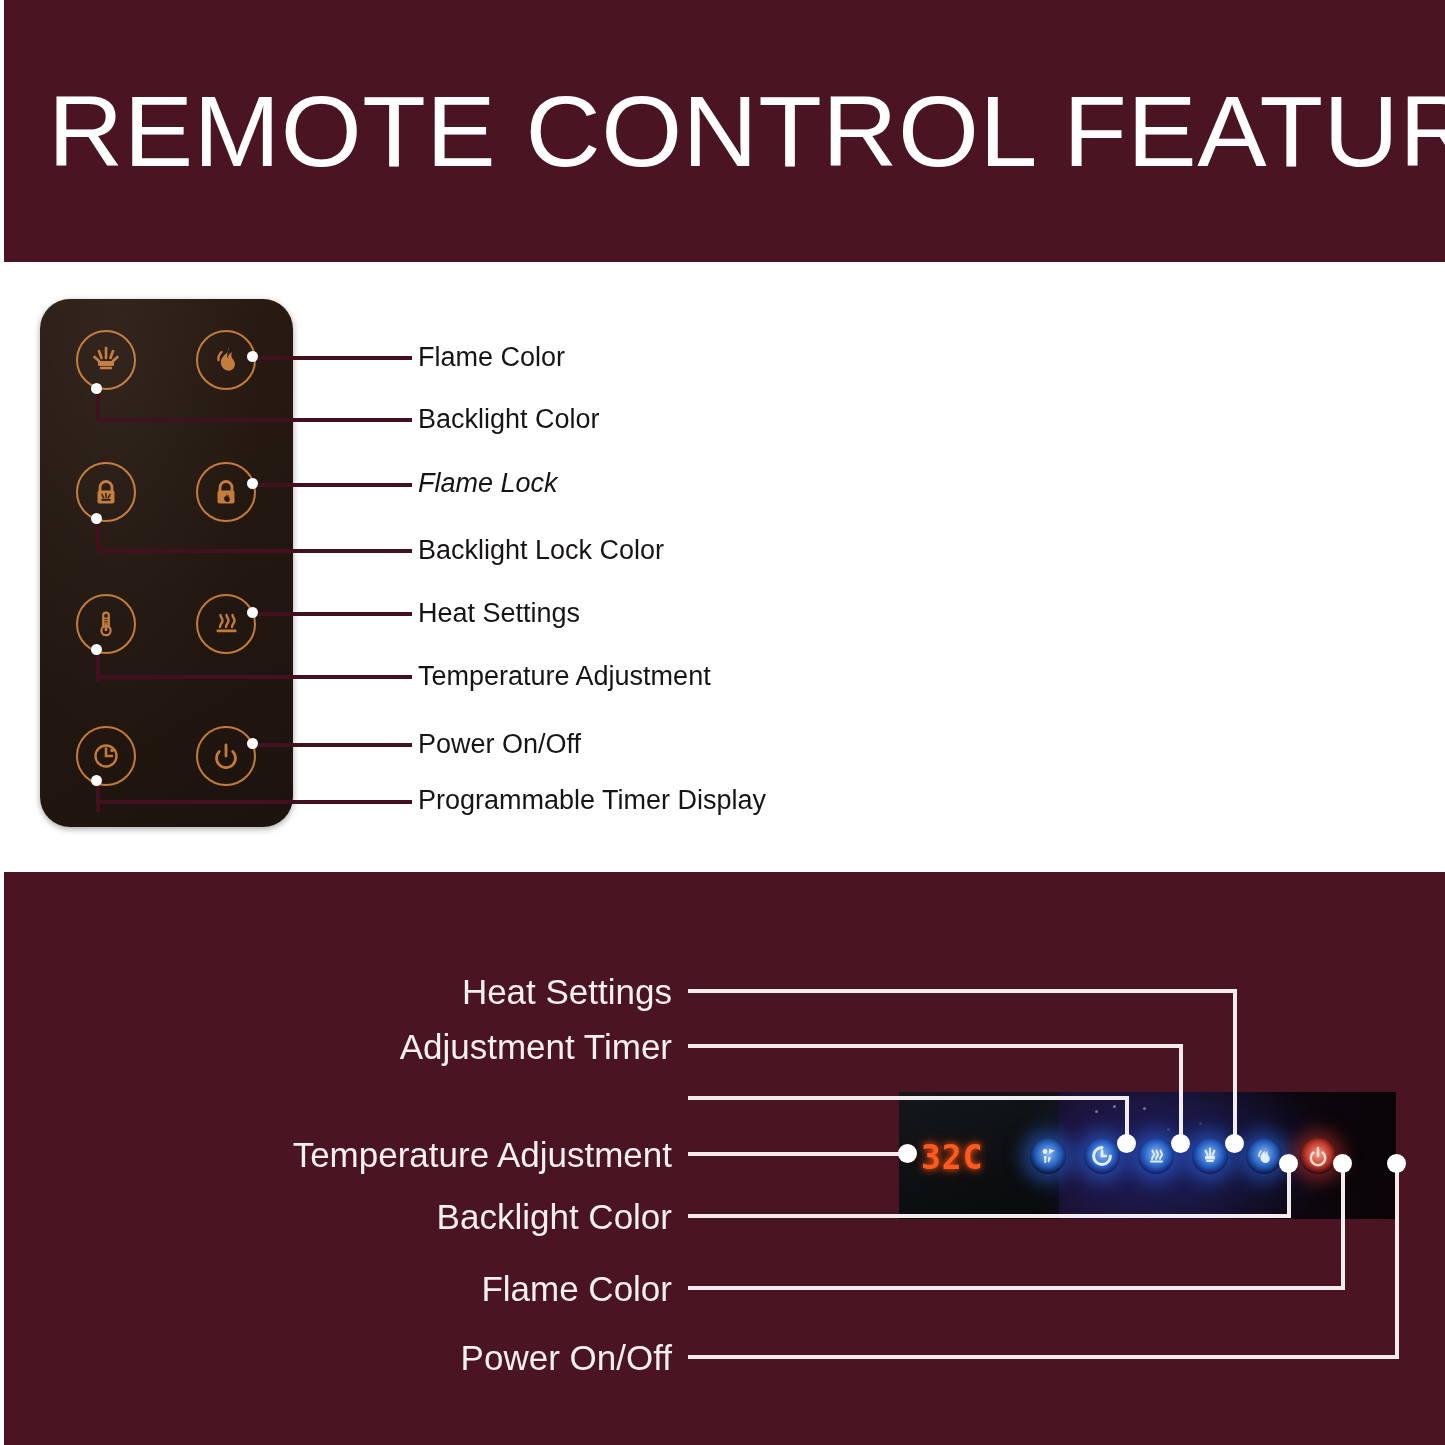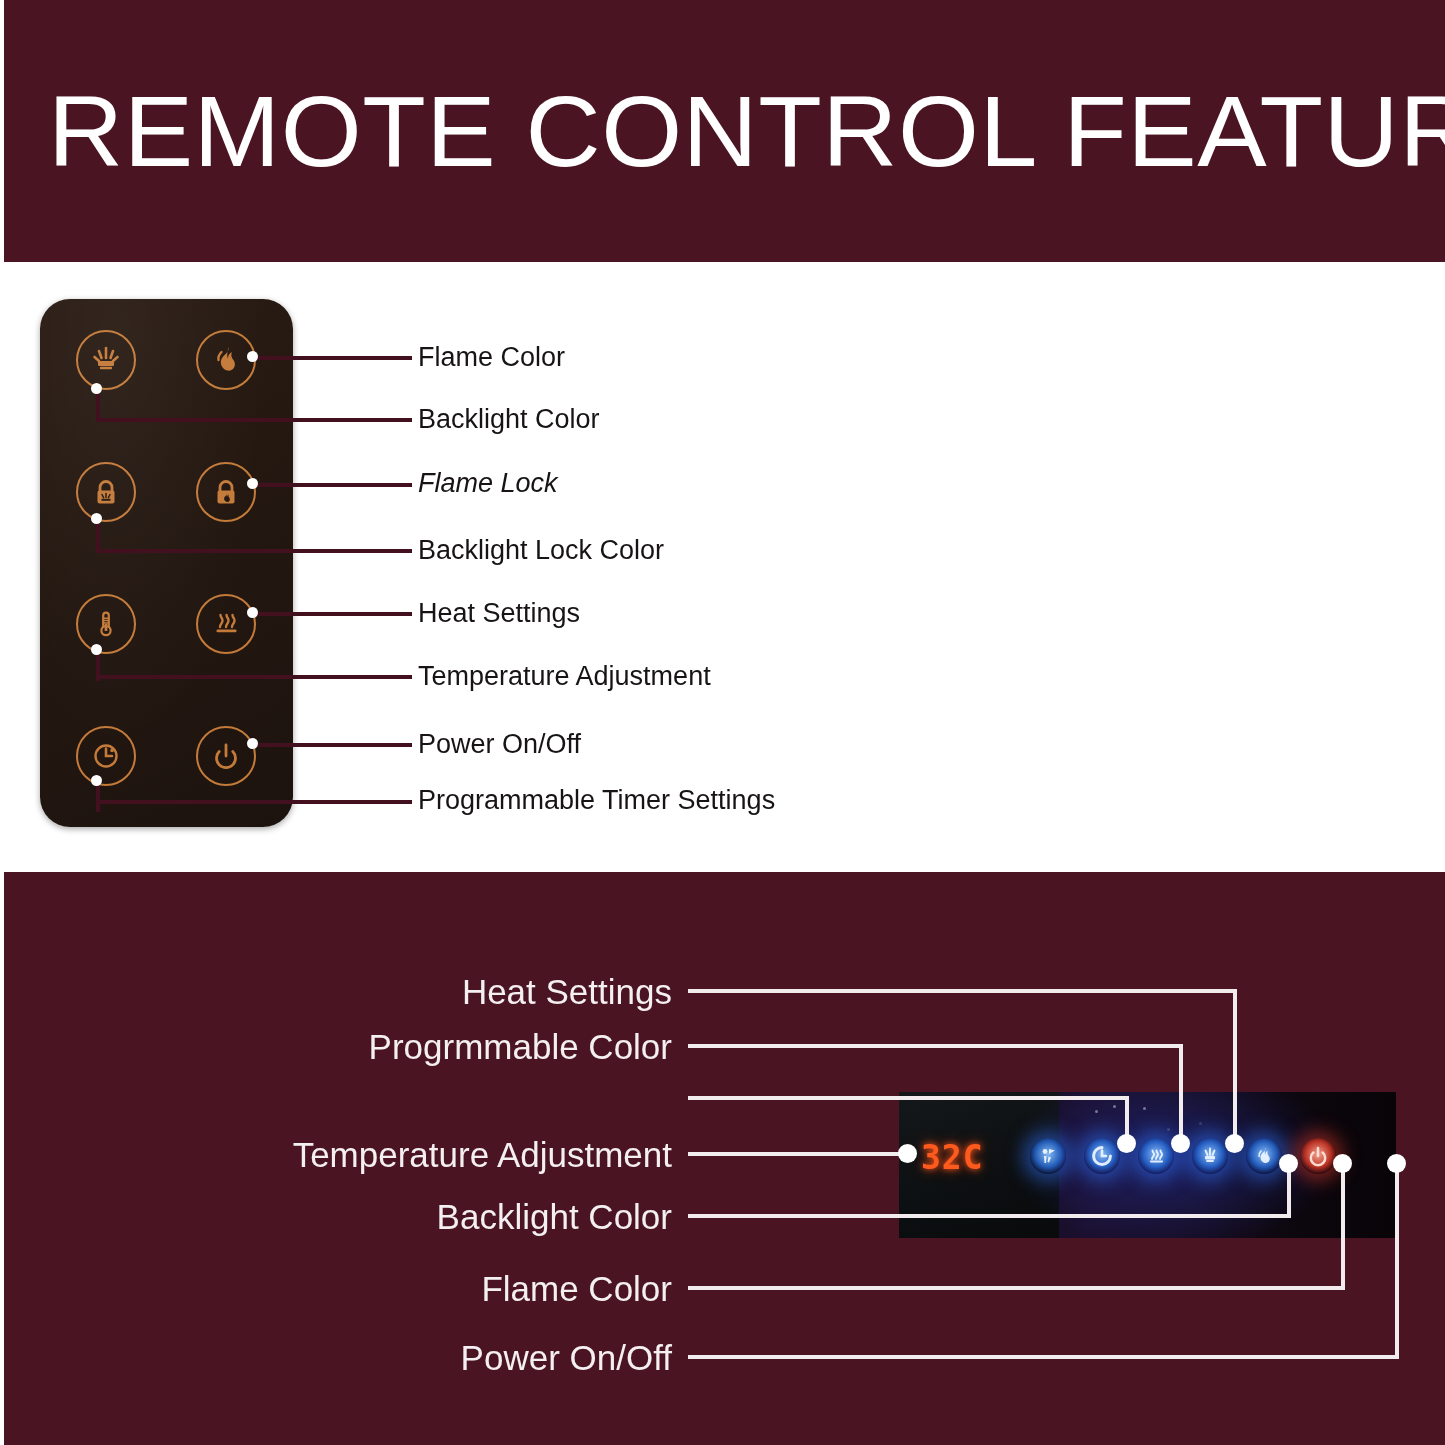--- a/index.html
+++ b/index.html
@@ -92,21 +92,21 @@
   .wlead{position:absolute;background:#F2ECEE;}
   .wlead-h{height:4px;}
   .wlead-v{width:4px;}
   .wdot{
     position:absolute;width:19px;height:19px;border-radius:50%;
     background:#FFFFFF;
   }
 
   
   .panel{
-    position:absolute;left:895px;top:220px;width:497px;height:146px;
+    position:absolute;left:895px;top:220px;width:497px;height:127px;
     background:linear-gradient(90deg,#0b0509 0%,#140c1d 18%,#1b1030 38%,#160d22 58%,#0d070f 78%,#080407 100%);
     overflow:hidden;
   }
   .panel::before{
     content:"";position:absolute;left:0;top:0;width:160px;height:100%;
     background:linear-gradient(160deg,#15181a 0%,#0d1012 55%,#080a0b 100%);
   }
   .panel-glow{
     position:absolute;left:110px;top:-30px;width:330px;height:190px;
     background:radial-gradient(ellipse at center, rgba(40,60,190,0.42), rgba(20,20,80,0) 70%);
@@ -274,21 +274,21 @@
     <div class="lead lead-h" style="left:96px;top:538px;width:316px;"></div>
     <div class="dot" style="left:91px;top:513px;"></div>
 
     <div class="top-label" style="left:418px;top:80px;">Flame Color</div>
     <div class="top-label" style="left:418px;top:142px;">Backlight Color</div>
     <div class="top-label" style="left:418px;top:206px;font-style:italic;">Flame Lock</div>
     <div class="top-label" style="left:418px;top:273px;">Backlight Lock Color</div>
     <div class="top-label" style="left:418px;top:336px;">Heat Settings</div>
     <div class="top-label" style="left:418px;top:399px;">Temperature Adjustment</div>
     <div class="top-label" style="left:418px;top:467px;">Power On/Off</div>
-    <div class="top-label" style="left:418px;top:523px;">Programmable Timer Settings</div>
+    <div class="top-label" style="left:418px;top:523px;">Programmable Timer Display</div>
   </div>
 
   <div class="bottom-section">
 
     <div class="panel">
       <div class="panel-glow"></div>
       <div class="panel-specks">
         <div class="speck" style="left:196px;top:18px;"></div>
         <div class="speck" style="left:214px;top:13px;"></div>
         <div class="speck" style="left:244px;top:15px;"></div>
@@ -360,21 +360,21 @@
         <span>
           <svg width="22" height="22" viewBox="0 0 22 22">
             <path d="M6.4 7.5 A7.2 7.2 0 1 0 15.6 7.5" stroke="#FFE3D8" stroke-width="2.5" fill="none" stroke-linecap="round"></path>
             <path d="M11 3 L11 11" stroke="#FFE3D8" stroke-width="2.5" fill="none" stroke-linecap="round"></path>
           </svg>
         </span>
       </div>
     </div>
 
     <div class="b-label" style="left:0;top:100px;width:668px;">Heat Settings</div>
-    <div class="b-label" style="left:0;top:155px;width:668px;">Progrmmable Color</div>
+    <div class="b-label" style="left:0;top:155px;width:668px;">Adjustment Timer</div>
     <div class="b-label" style="left:0;top:263px;width:668px;">Temperature Adjustment</div>
     <div class="b-label" style="left:0;top:325px;width:668px;">Backlight Color</div>
     <div class="b-label" style="left:0;top:397px;width:668px;">Flame Color</div>
     <div class="b-label" style="left:0;top:466px;width:668px;">Power On/Off</div>
 
     <div class="wlead wlead-h" style="left:684px;top:117px;width:549px;"></div>
     <div class="wlead wlead-v" style="left:1229px;top:117px;height:152px;"></div>
     <div class="wdot" style="left:1221px;top:262px;"></div>
 
     <div class="wlead wlead-h" style="left:684px;top:172px;width:495px;"></div>

